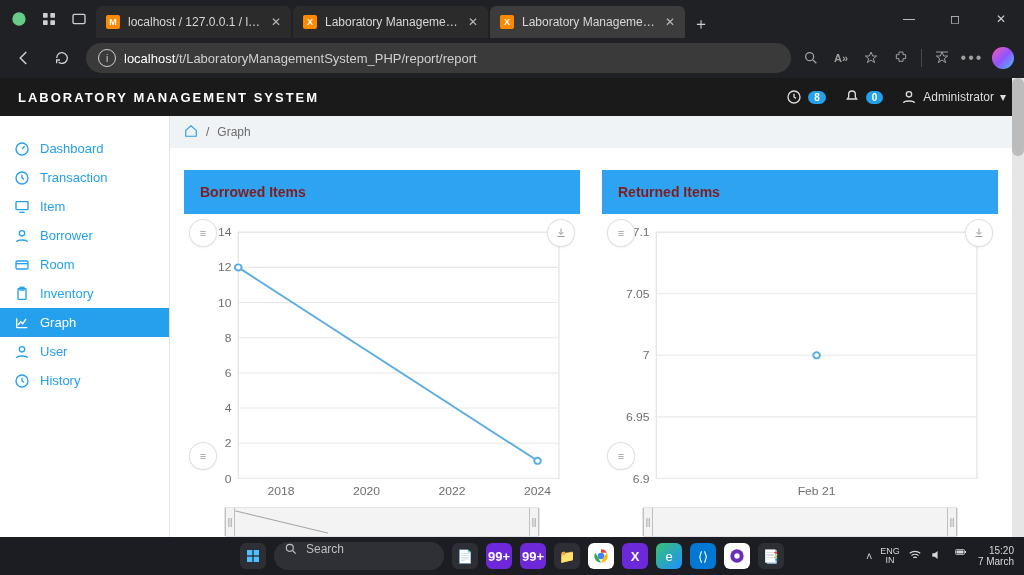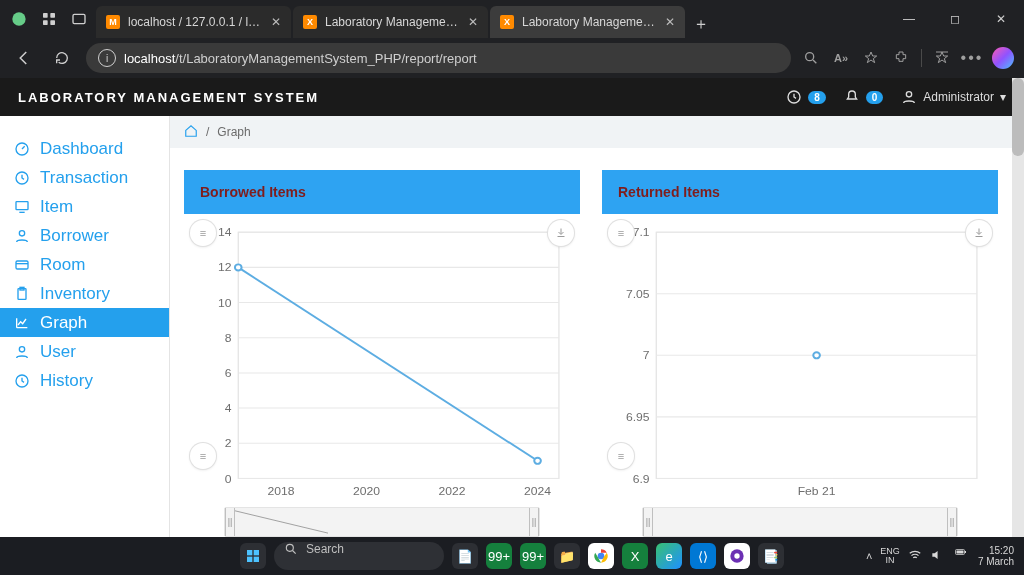--- a/index.html
+++ b/index.html
@@ -33,21 +33,21 @@
   .app-scroll { position:absolute; right:0; top:0; width:12px; height:100%; background:#e6e6e6; }
   .app-scroll .thumb { width:12px; height:78px; background:#bcbcbc; border-radius:6px; }
   .app-header { height:38px; background:#1a1a1a; color:#fff; display:flex; align-items:center; padding:0 18px; font-size:13px; letter-spacing:2px; font-weight:600; }
   .app-header .spacer { flex:1; }
   .hdr-item { display:flex; align-items:center; gap:6px; color:#ddd; margin-left:18px; font-size:12px; letter-spacing:0; font-weight:400; }
   .badge { background:#24a0ed; color:#fff; font-size:10px; border-radius:8px; padding:1px 6px; font-weight:600; }
   .hdr-ico { width:16px; height:16px; }
   
   .body { flex:1; display:flex; min-height:0; }
   .sidebar { width:170px; background:#fff; border-right:1px solid #e4e4e4; padding-top:18px; }
-  .nav-item { height:29px; display:flex; align-items:center; gap:10px; padding:0 14px; font-size:17px; color:#24a0ed; cursor:pointer; }
+  .nav-item { height:29px; display:flex; align-items:center; gap:10px; padding:0 14px; font-size:13px; color:#24a0ed; cursor:pointer; }
   .nav-item.active { background:#24a0ed; color:#fff; }
   .nav-item .ni-ico { width:16px; height:16px; }
   .content { flex:1; min-width:0; display:flex; flex-direction:column; margin-right:12px; }
   .breadcrumb { height:32px; display:flex; align-items:center; gap:8px; padding:0 14px; font-size:12px; color:#6b6b6b; background:#f0f3f5; }
   .breadcrumb .home-ico { color:#24a0ed; }
   .panels { flex:1; background:#fff; display:flex; gap:22px; padding:22px 14px 0 14px; overflow:hidden; }
   .panel { flex:1; display:flex; flex-direction:column; min-width:0; }
   .panel-head { background:#2ea3f2; color:#7f1d1d; font-size:14px; font-weight:600; padding:14px 16px; }
   .chart-wrap { position:relative; flex:1; min-height:0; padding:10px 10px 0 10px; }
   .round-btn { width:26px; height:26px; border-radius:50%; background:#fff; box-shadow:0 0 0 1px #e0e0e0, 0 1px 3px rgba(0,0,0,.12); display:flex; align-items:center; justify-content:center; color:#9a9a9a; font-size:11px; position:absolute; }
@@ -61,21 +61,21 @@
   .mini-overview { height:30px; margin:6px 40px 0 40px; background:#f3f3f3; border:1px solid #e4e4e4; border-radius:2px; position:relative; }
   .mini-overview .handle { position:absolute; top:0; width:10px; height:100%; border-left:1px solid #bfbfbf; border-right:1px solid #bfbfbf; display:flex; align-items:center; justify-content:center; color:#8e8e8e; font-size:9px; background:#f3f3f3; }
   .mini-overview .line { position:absolute; left:10px; right:10px; top:0; height:100%; }
   
   .taskbar { height:38px; background:#1b1d22; display:flex; align-items:center; color:#d8d8d8; font-size:11px; position:relative; }
   .taskbar .center { position:absolute; left:50%; transform:translateX(-50%); display:flex; align-items:center; gap:8px; }
   .search-pill { height:28px; width:170px; background:#2e3035; border-radius:14px; display:flex; align-items:flex-start; padding:0 10px; gap:8px; color:#bfbfbf; font-size:12px; }
   .tb-app { width:26px; height:26px; border-radius:6px; background:#2d2f34; display:flex; align-items:center; justify-content:center; font-size:13px; }
   .a-edge   { background:linear-gradient(135deg,#38c172,#1e90ff); color:#fff; }
   .a-chrome { background:#fff; }
-  .a-orange { background:#15803d; color:#fff; font-weight:normal; }
+  .a-orange { background:#6d28d9; color:#fff; font-weight:bold; }
   .a-vsc    { background:#0078d4; color:#fff; }
   .tray { margin-left:auto; display:flex; align-items:center; gap:8px; padding-right:10px; }
   .tray .clock { text-align:right; line-height:1.1; font-size:10px; }
 </style>
 </head>
 <body>
 
 <div class="titlebar">
   <div class="tb-left">
     <div class="tb-ico">

